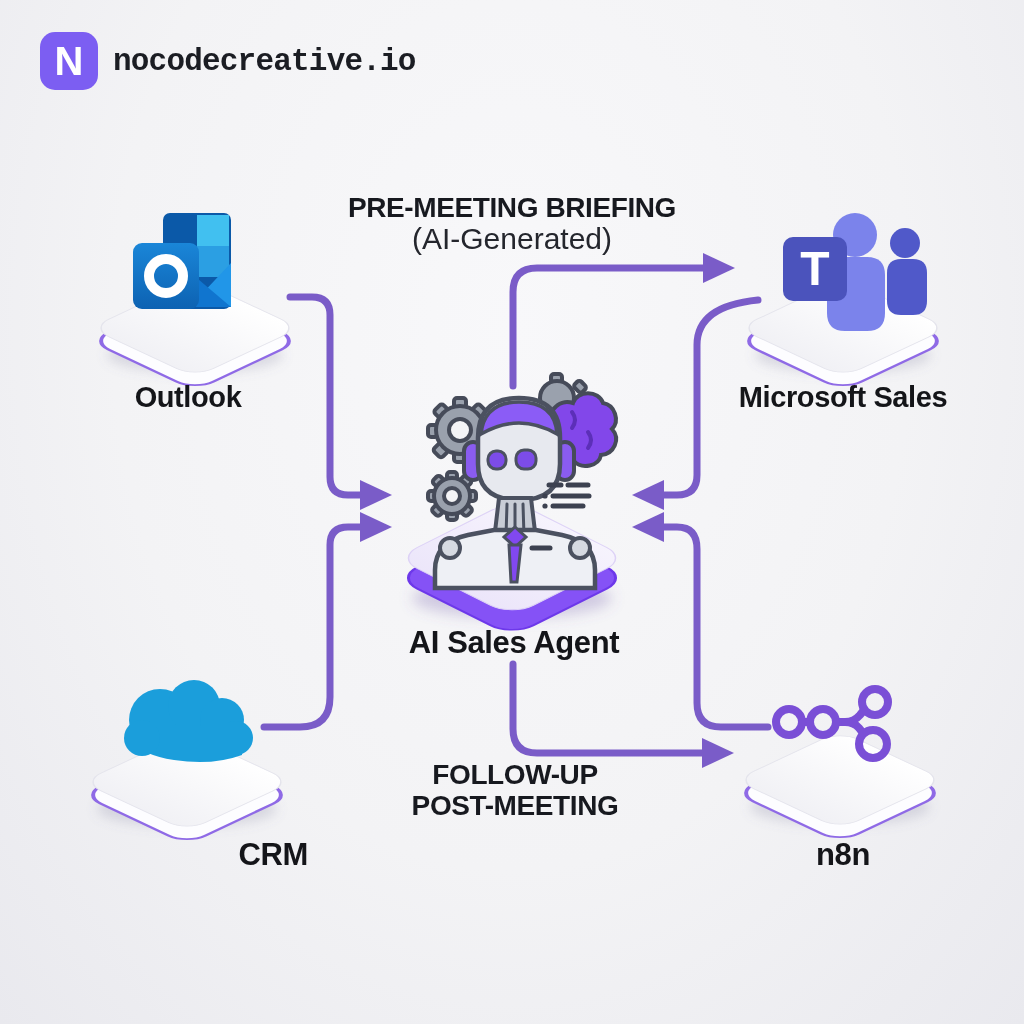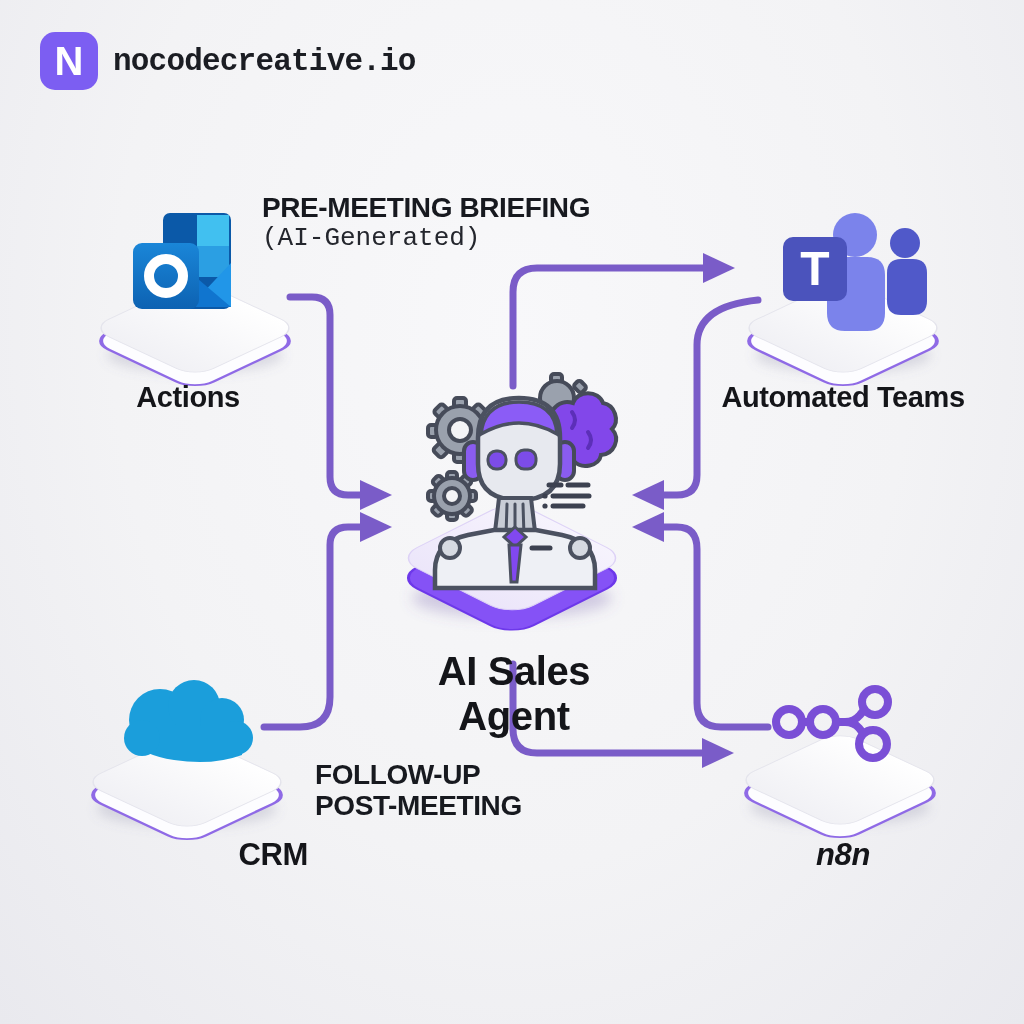--- a/index.html
+++ b/index.html
@@ -6,23 +6,23 @@
   .canvas{
     position:relative;width:1024px;height:1024px;overflow:hidden;
     background:radial-gradient(ellipse at 50% 32%, #f8f8fa 0%, #f3f3f5 55%, #e9e9ee 100%);
     font-family:"Liberation Sans","DejaVu Sans",sans-serif;color:#1b1d23;
   }
   .logo{position:absolute;left:40px;top:32px;display:flex;align-items:center;gap:15px;z-index:4;}
   .logo-mark{width:58px;height:58px;border-radius:15px;background:#7c5ef2;
     display:flex;align-items:center;justify-content:center;
     color:#fff;font-size:40px;font-weight:bold;}
   .logo-text{font-size:31px;font-weight:bold;letter-spacing:-0.8px;color:#1b1d23;font-family:Liberation Mono, monospace;}
-  .caption{position:absolute;text-align:left;z-index:3;}
+  .caption{position:absolute;text-align:center;z-index:3;}
   .caption-title{font-size:28px;font-weight:bold;letter-spacing:-0.4px;line-height:31px;color:#17191f;}
-  .caption-sub{font-size:26px;line-height:31px;color:#24262d;font-family:Liberation Mono, monospace;}
+  .caption-sub{font-size:30px;line-height:31px;color:#24262d;}
   .node{position:absolute;z-index:2;}
   .node-label{position:absolute;z-index:3;text-align:center;font-weight:bold;
     font-size:29px;letter-spacing:-0.4px;color:#141519;}
   .arrows{position:absolute;left:0;top:0;z-index:1;}
   svg{display:block;}
 </style>
 </head>
 <body>
 
 <div class="canvas">
@@ -86,21 +86,21 @@
         <rect x="122" y="18" width="32" height="31" fill="#41c0f0"></rect>
         <rect x="122" y="49" width="32" height="31" fill="#2b9fe3"></rect>
         <rect x="90" y="49" width="32" height="31" fill="#1272c8"></rect>
         <polygon points="90,70 123,101 156,66 156,110 90,110" fill="#2196e8"></polygon>
         <polygon points="90,110 123,82 156,110" fill="#1075cf"></polygon>
         <rect x="58" y="46" width="66" height="66" rx="9" fill="url(#olSq)"></rect>
         <circle cx="91" cy="79" r="17" fill="none" stroke="#ffffff" stroke-width="10"></circle>
       </g>
     </svg>
   </div>
-  <div class="node-label" style="left:68px;top:381px;width:240px;">Actions</div>
+  <div class="node-label" style="left:68px;top:381px;width:240px;">Outlook</div>
 
   <div class="node" style="left:723px;top:197px;">
     <svg width="240" height="210" viewBox="0 0 240 210">
       <defs>
         <linearGradient id="topTm" x1="0" y1="0" x2="0" y2="1">
           <stop offset="0" stop-color="#ffffff"></stop>
             <stop offset="1" stop-color="#f1f1f5"></stop>
         </linearGradient>
         <filter id="blTm" x="-50%" y="-50%" width="200%" height="200%">
             <feGaussianBlur stdDeviation="6"></feGaussianBlur>
@@ -112,21 +112,21 @@
       <g>
         <circle cx="132" cy="38" r="22" fill="#7b83eb"></circle>
         <path d="M104 78 Q104 60 122 60 L144 60 Q162 60 162 78 L162 116 Q162 134 144 134 L122 134 Q104 134 104 116 Z" fill="#7b83eb"></path>
         <circle cx="182" cy="46" r="15" fill="#5059c9"></circle>
         <path d="M164 76 Q164 62 178 62 L190 62 Q204 62 204 76 L204 104 Q204 118 190 118 L178 118 Q164 118 164 104 Z" fill="#5059c9"></path>
         <rect x="60" y="40" width="64" height="64" rx="10" fill="#4b53bc"></rect>
         <text x="92" y="88" text-anchor="middle" font-size="48" font-weight="bold" fill="#ffffff" font-family="Liberation Sans, DejaVu Sans, sans-serif">T</text>
       </g>
     </svg>
   </div>
-  <div class="node-label" style="left:713px;top:381px;width:260px;">Automated Teams</div>
+  <div class="node-label" style="left:713px;top:381px;width:260px;">Microsoft Sales</div>
 
   <div class="node" style="left:372px;top:372px;">
     <svg width="290" height="290" viewBox="0 0 290 290">
       <defs>
         <linearGradient id="topCt" x1="0" y1="0" x2="0" y2="1">
           <stop offset="0" stop-color="#f6f3fd"></stop>
             <stop offset="1" stop-color="#ece6fa"></stop>
         </linearGradient>
         <filter id="blCt" x="-50%" y="-50%" width="200%" height="200%">
             <feGaussianBlur stdDeviation="7"></feGaussianBlur>
@@ -201,21 +201,21 @@
         <g stroke="#3c4150" stroke-width="5">
           <path d="M177 113 L189 113 M196 113 L216 113"></path>
           <path d="M181 124 L217 124"></path>
           <path d="M181 134 L211 134"></path>
           <circle cx="173" cy="124" r="2.6" fill="#3c4150" stroke="none"></circle>
           <circle cx="173" cy="134" r="2.6" fill="#3c4150" stroke="none"></circle>
         </g>
       </g>
     </svg>
   </div>
-  <div class="node-label" style="left:384px;top:625px;width:260px;font-size:40px;margin-top:24px;">AI Sales Agent</div>
+  <div class="node-label" style="left:384px;top:625px;width:260px;font-size:31px;">AI Sales Agent</div>
 
   <div class="node" style="left:62px;top:648px;">
     <svg width="250" height="210" viewBox="0 0 250 210">
       <defs>
         <linearGradient id="topCr" x1="0" y1="0" x2="0" y2="1">
           <stop offset="0" stop-color="#ffffff"></stop>
             <stop offset="1" stop-color="#f1f1f5"></stop>
         </linearGradient>
         <filter id="blCr" x="-50%" y="-50%" width="200%" height="200%">
             <feGaussianBlur stdDeviation="6"></feGaussianBlur>
@@ -254,15 +254,15 @@
         <path d="M88 74 L94 74"></path>
         <path d="M122 74 L130 74 Q139 74 145 67 L149 62"></path>
         <path d="M130 74 Q139 74 144 80 L148 85"></path>
         <circle cx="74" cy="74" r="13"></circle>
         <circle cx="108" cy="74" r="13"></circle>
         <circle cx="160" cy="54" r="13"></circle>
         <circle cx="158" cy="96" r="14"></circle>
       </g>
     </svg>
   </div>
-  <div class="node-label" style="left:723px;top:837px;width:240px;font-size:31px;font-style:italic;">n8n</div>
+  <div class="node-label" style="left:723px;top:837px;width:240px;font-size:31px;">n8n</div>
 
 </div>
 
 </body></html>

